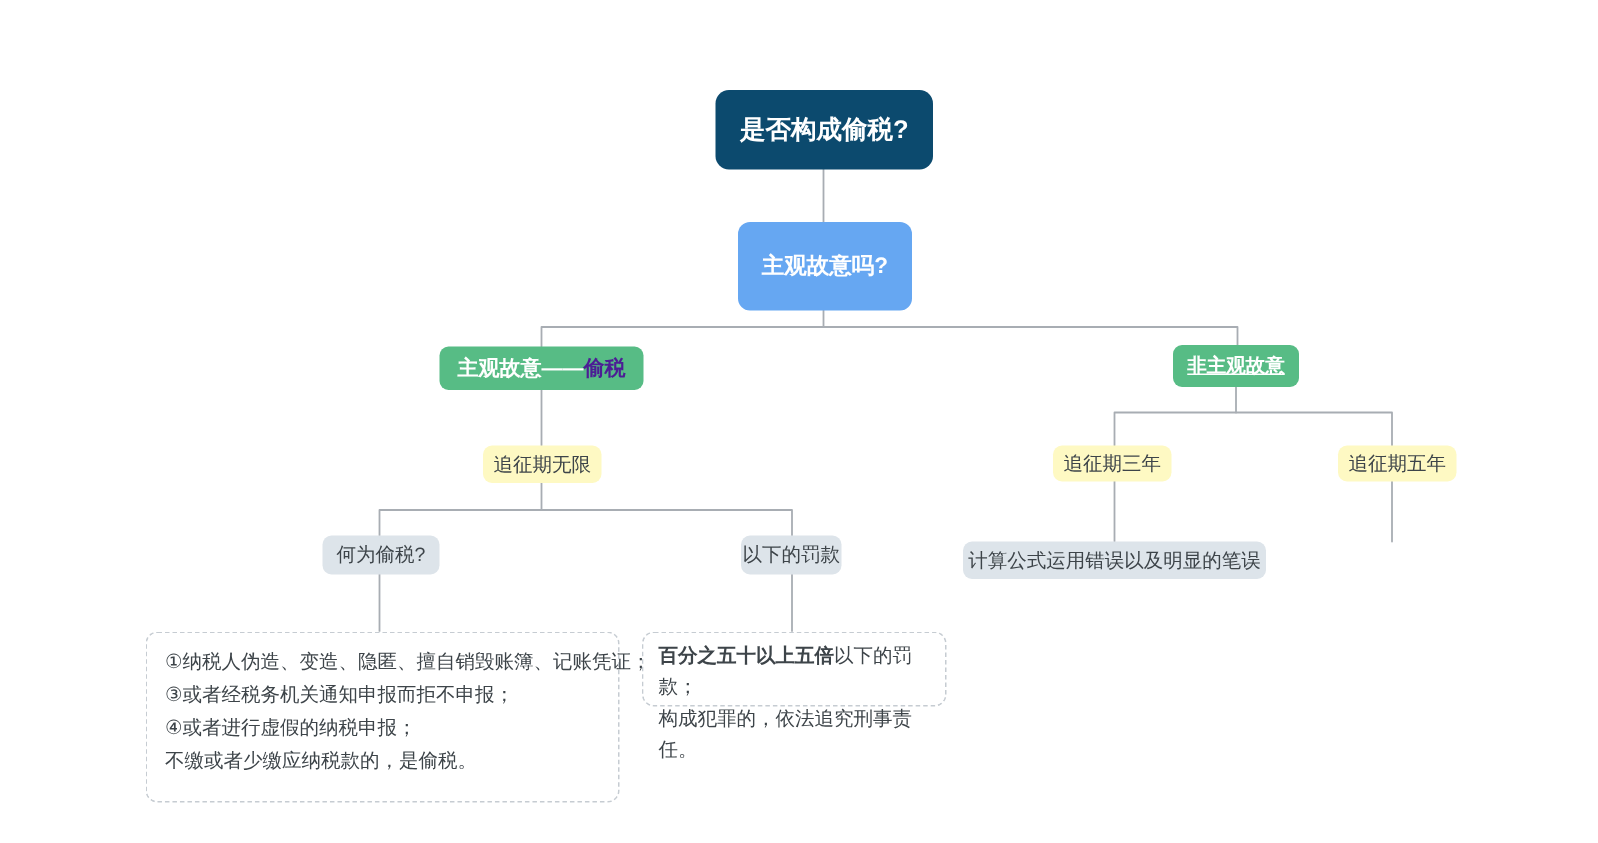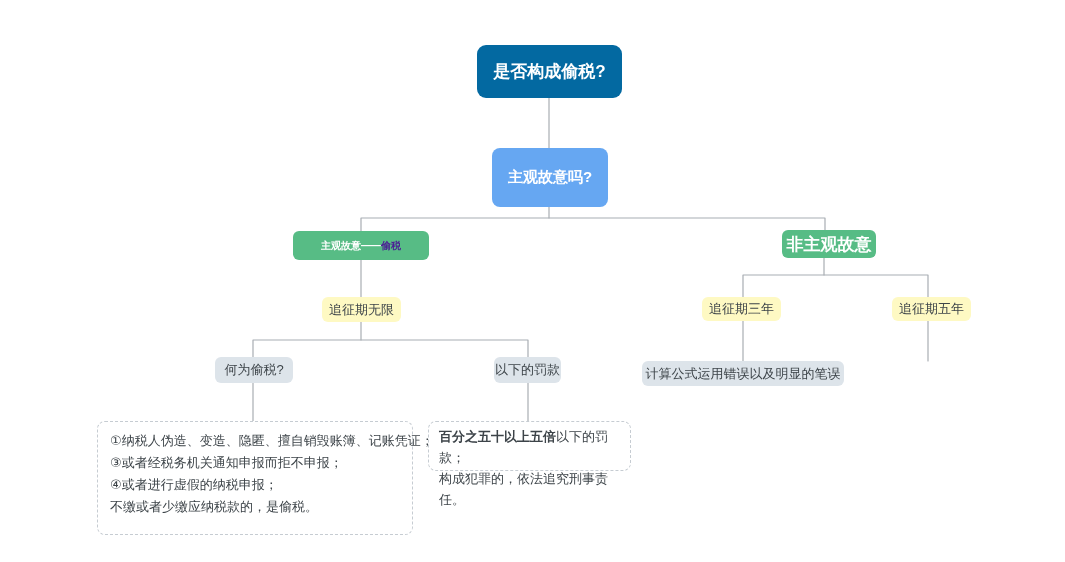--- a/index.html
+++ b/index.html
@@ -19,35 +19,35 @@
   }
   .node {
     position: absolute;
     box-sizing: border-box;
     display: flex;
     align-items: center;
     justify-content: center;
     white-space: nowrap;
   }
   .node-root {
-    left: 477px; top: 45px; width: 145px; height: 53px;
-    background: #0369a1; color: #ffffff;
+    left: 477px; top: 60px; width: 145px; height: 53px;
+    background: #0c4a6e; color: #ffffff;
     font-size: 17px; font-weight: bold; border-radius: 9px;
   }
   .node-question {
     left: 492px; top: 148px; width: 116px; height: 59px;
     background: #66a7f2; color: #ffffff;
     font-size: 15px; font-weight: bold; border-radius: 8px;
   }
   .node-branch {
     background: #57bc85; color: #ffffff;
     font-weight: bold; border-radius: 6px;
   }
-  .node-left-branch { left: 293px; top: 231px; width: 136px; height: 29px; font-size: 10px; }
-  .node-right-branch { left: 782px; top: 230px; width: 94px; height: 28px; font-size: 17px; }
+  .node-left-branch { left: 293px; top: 231px; width: 136px; height: 29px; font-size: 14px; }
+  .node-right-branch { left: 782px; top: 230px; width: 84px; height: 28px; font-size: 13px; text-decoration: underline; }
   .hl-red { color: #4c1d95; }
   .node-lightgreen {
     background: #fef9c3; color: #3d4449;
     font-size: 13px; border-radius: 6px;
   }
   .node-period { left: 322px; top: 297px; width: 79px; height: 25px; }
   .node-three { left: 702px; top: 297px; width: 79px; height: 24px; }
   .node-five { left: 892px; top: 297px; width: 79px; height: 24px; }
   .node-gray {
     background: #dde4ea; color: #3d4449;

